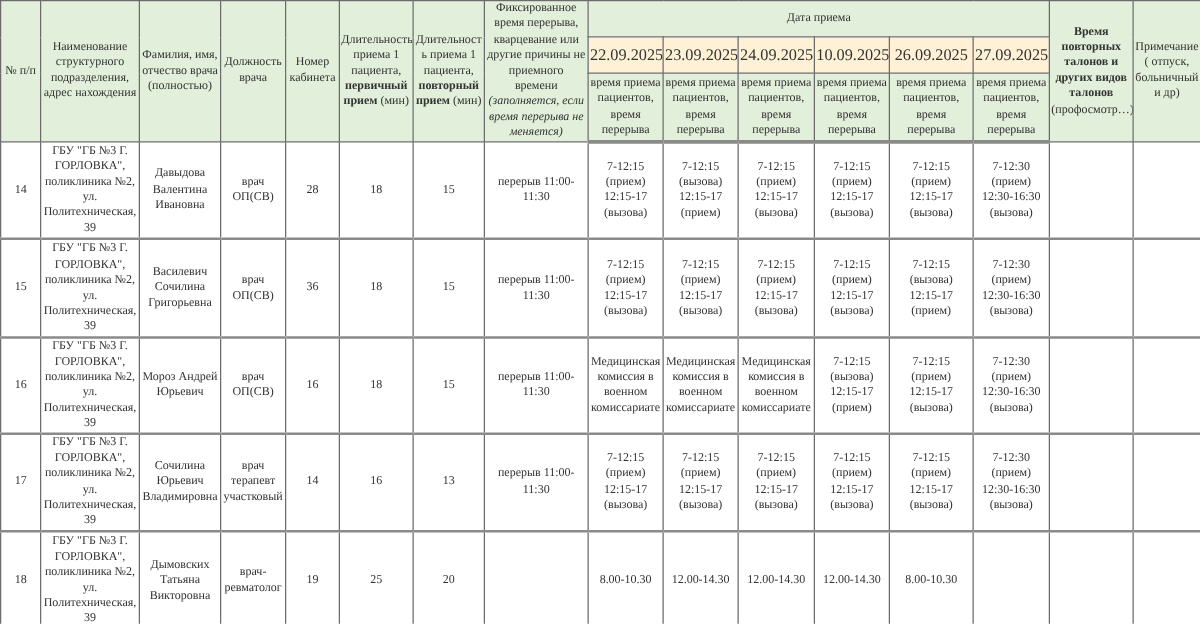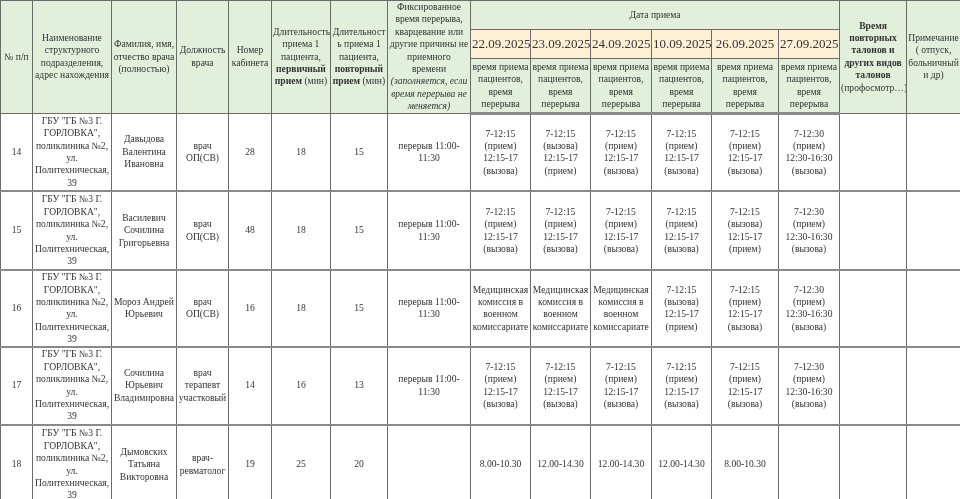--- a/index.html
+++ b/index.html
@@ -129,21 +129,21 @@
           <span class="cell-line">(вызова)</span>
         </td>
         <td></td>
         <td></td>
       </tr>
       <tr style="height: 79px;">
         <td>15</td>
         <td>ГБУ "ГБ №3 Г. ГОРЛОВКА", поликлиника №2, ул. Политехническая, 39</td>
         <td>Василевич Сочилина Григорьевна</td>
         <td>врач ОП(СВ)</td>
-        <td>48</td>
+        <td>36</td>
         <td>18</td>
         <td>15</td>
         <td>перерыв 11:00-11:30</td>
         <td>
           <span class="cell-line">7-12:15</span>
           <span class="cell-line">(прием)</span>
           <span class="cell-line">12:15-17</span>
           <span class="cell-line">(вызова)</span>
         </td>
         <td>

